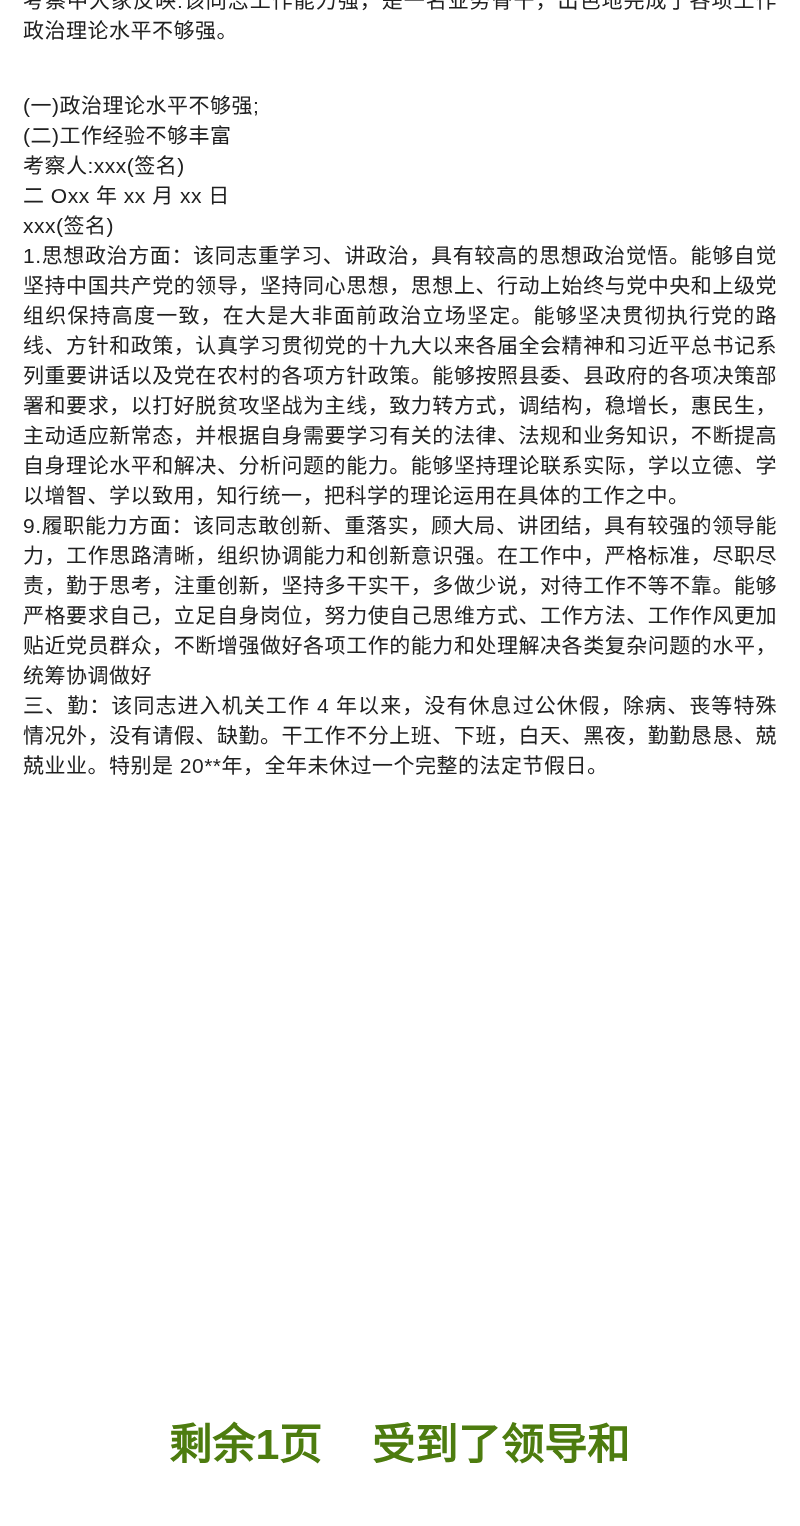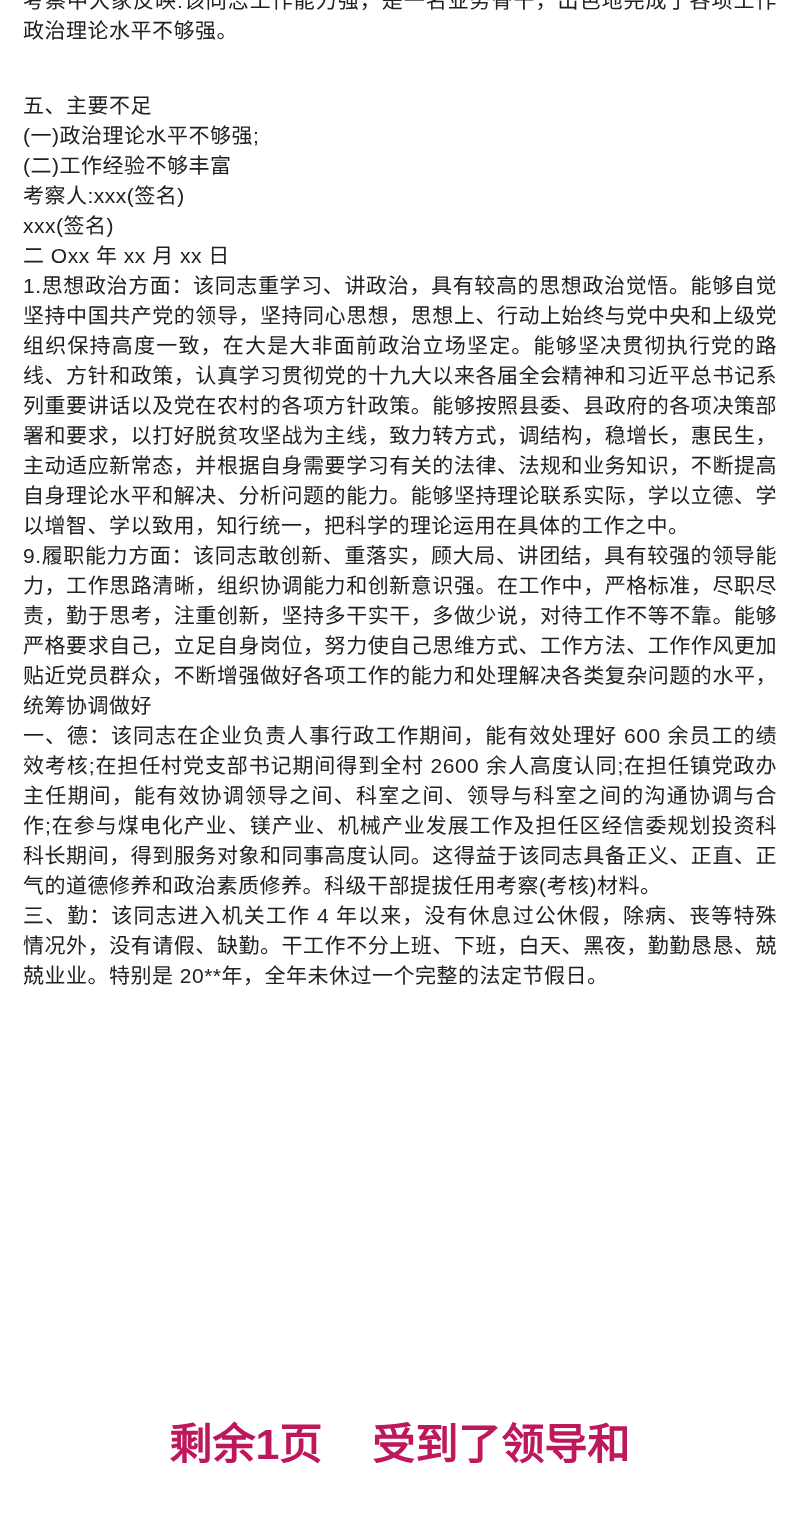--- a/index.html
+++ b/index.html
@@ -42,21 +42,21 @@
   }
   .footer-notice {
     position: absolute;
     top: 1420px;
     left: 0;
     width: 800px;
     display: flex;
     justify-content: center;
     align-items: baseline;
     gap: 50px;
-    color: #be185d;
+    color: #4d7c0f;
     font-size: 43px;
     font-weight: 700;
     line-height: 48px;
     white-space: nowrap;
   }
 </style>
 </head>
 <body>
 
 <div class="page">
@@ -64,29 +64,27 @@
   <div class="doc">
 
     <div class="top-clip">
       <p>考察中大家反映:该同志工作能力强，是一名业务骨干，出色地完成了各项工作任务，受到了领导和</p>
     </div>
 
     <p>政治理论水平不够强。</p>
 
     <div class="para-gap"></div>
 
-    <p>五、主要不足</p>
     <p>(一)政治理论水平不够强;</p>
     <p>(二)工作经验不够丰富</p>
     <p>考察人:xxx(签名)</p>
+    <p>二 Oxx 年 xx 月 xx 日</p>
     <p>xxx(签名)</p>
-    <p>二 Oxx 年 xx 月 xx 日</p>
     <p>1.思想政治方面：该同志重学习、讲政治，具有较高的思想政治觉悟。能够自觉坚持中国共产党的领导，坚持同心思想，思想上、行动上始终与党中央和上级党组织保持高度一致，在大是大非面前政治立场坚定。能够坚决贯彻执行党的路线、方针和政策，认真学习贯彻党的十九大以来各届全会精神和习近平总书记系列重要讲话以及党在农村的各项方针政策。能够按照县委、县政府的各项决策部署和要求，以打好脱贫攻坚战为主线，致力转方式，调结构，稳增长，惠民生，主动适应新常态，并根据自身需要学习有关的法律、法规和业务知识，不断提高自身理论水平和解决、分析问题的能力。能够坚持理论联系实际，学以立德、学以增智、学以致用，知行统一，把科学的理论运用在具体的工作之中。</p>
     <p>9.履职能力方面：该同志敢创新、重落实，顾大局、讲团结，具有较强的领导能力，工作思路清晰，组织协调能力和创新意识强。在工作中，严格标准，尽职尽责，勤于思考，注重创新，坚持多干实干，多做少说，对待工作不等不靠。能够严格要求自己，立足自身岗位，努力使自己思维方式、工作方法、工作作风更加贴近党员群众，不断增强做好各项工作的能力和处理解决各类复杂问题的水平，统筹协调做好</p>
-    <p>一、德：该同志在企业负责人事行政工作期间，能有效处理好 600 余员工的绩效考核;在担任村党支部书记期间得到全村 2600 余人高度认同;在担任镇党政办主任期间，能有效协调领导之间、科室之间、领导与科室之间的沟通协调与合作;在参与煤电化产业、镁产业、机械产业发展工作及担任区经信委规划投资科科长期间，得到服务对象和同事高度认同。这得益于该同志具备正义、正直、正气的道德修养和政治素质修养。科级干部提拔任用考察(考核)材料。</p>
     <p>三、勤：该同志进入机关工作 4 年以来，没有休息过公休假，除病、丧等特殊情况外，没有请假、缺勤。干工作不分上班、下班，白天、黑夜，勤勤恳恳、兢兢业业。特别是 20**年，全年未休过一个完整的法定节假日。</p>
 
   </div>
 
   <div class="footer-notice">
     <span>剩余1页</span>
     <span>受到了领导和</span>
   </div>
 
 </div>

